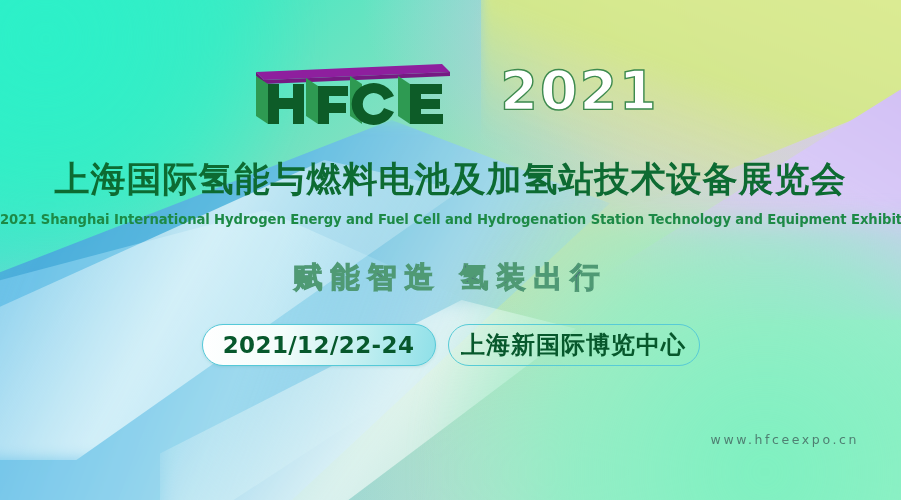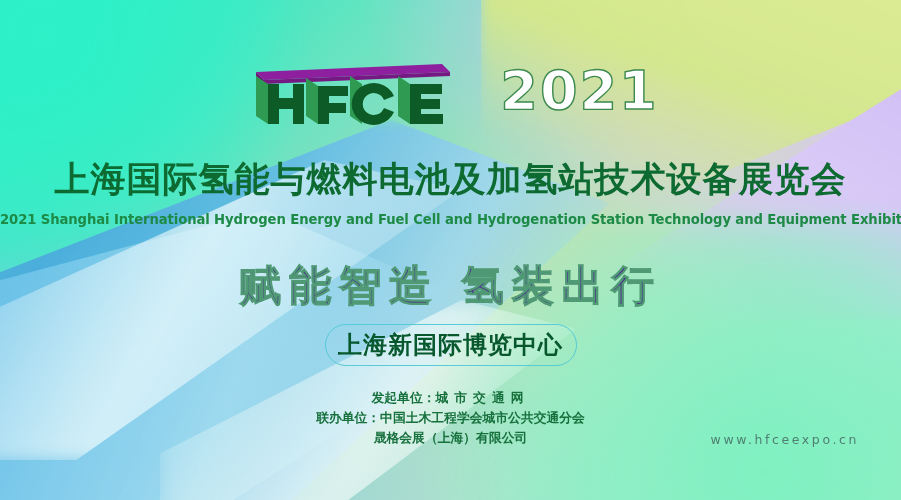--- a/index.html
+++ b/index.html
@@ -152,21 +152,21 @@
     white-space: nowrap;
   }
 
   
   .slogan {
     position: absolute;
     top: 258px;
     left: 0; right: 0;
     text-align: center;
     font-family: "DejaVu Sans", "Liberation Sans", sans-serif;
-    font-size: 42px;
+    font-size: 29px;
     font-weight: 700;
     letter-spacing: 8px;
     color: #4c1d95;
     -webkit-text-stroke: 1.1px #4f9a74;
     white-space: nowrap;
   }
 
   
   .pill-row {
     position: absolute;
@@ -273,25 +273,21 @@
       </div>
       <div class="logo-year">2021</div>
     </div>
 
     <div class="title-cn">上海国际氢能与燃料电池及加氢站技术设备展览会</div>
     <div class="title-en">2021 Shanghai International Hydrogen Energy and Fuel Cell and Hydrogenation Station Technology and Equipment Exhibition</div>
 
     <div class="slogan">赋能智造  氢装出行</div>
 
     <div class="pill-row">
+      <div class="pill pill-date">2021/12/22-24</div>
       <div class="pill pill-venue">上海新国际博览中心</div>
     </div>
 
-    <div class="org-block">
-      <div class="org-line"><span>发起单位：</span><span class="org-spaced">城市交通网</span></div>
-      <div class="org-line"><span>联办单位：</span><span>中国土木工程学会城市公共交通分会</span></div>
-      <div class="org-line"><span>晟格会展（上海）有限公司</span></div>
-    </div>
 
     <div class="website">www.hfceexpo.cn</div>
 
   </div>
 </div>
 
 </body></html>

